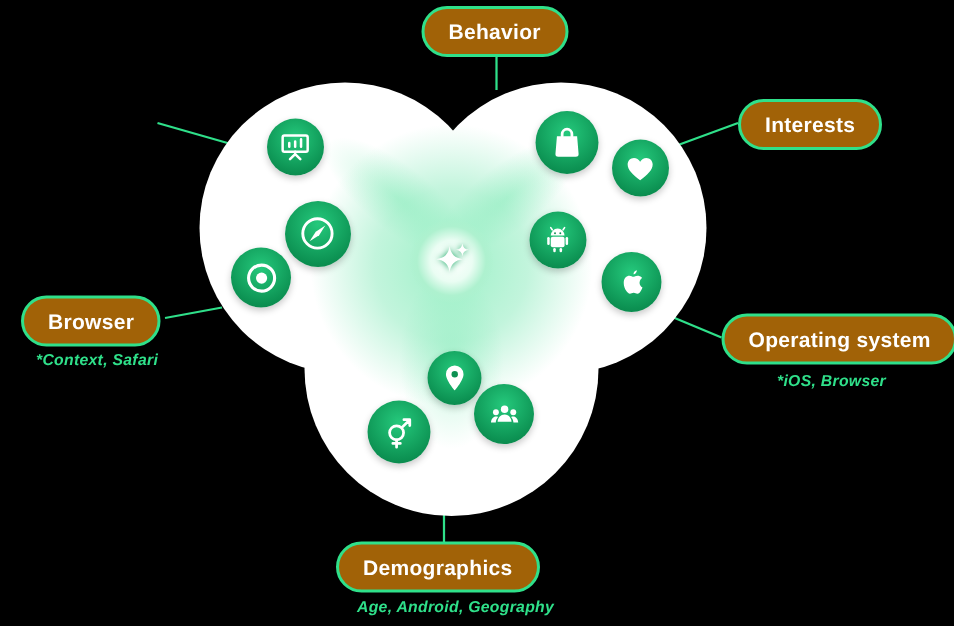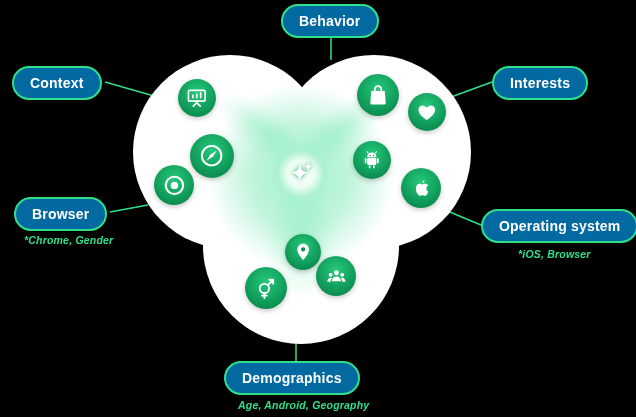--- a/index.html
+++ b/index.html
@@ -26,21 +26,21 @@
   }
   .orb svg { width: 30px; height: 30px; filter: drop-shadow(0 0 2px #14a862); }
   .icon-badge {
     position: absolute; border-radius: 50%;
     display: flex; align-items: center; justify-content: center;
     background: radial-gradient(circle at 50% 35%, #25c97c 0%, #0c9152 72%, #087b44 100%);
     box-shadow: 0 2px 5px rgba(0,0,0,0.22);
   }
   .icon-badge svg { width: 62%; height: 62%; }
   .pill {
-    position: absolute; background: #0369a1; border: 2px solid #2fe08a; border-radius: 18px;
+    position: absolute; background: #a16207; border: 2px solid #2fe08a; border-radius: 18px;
     color: #fff; font-weight: 700; font-size: 14px; line-height: 1;
     padding: 8px 16px; letter-spacing: 0.2px; white-space: nowrap;
   }
   .note {
     position: absolute; color: #2fe08a; font-style: italic; font-weight: 700;
     font-size: 10.5px; white-space: nowrap; letter-spacing: 0.2px;
   }
 </style>
 </head>
 <body>
@@ -139,24 +139,23 @@
     <svg viewBox="0 0 24 24" fill="#fff">
       <circle cx="12" cy="8.5" r="2.4"></circle>
       <circle cx="6.4" cy="10.5" r="1.9"></circle>
       <circle cx="17.6" cy="10.5" r="1.9"></circle>
       <path d="M12 12c2.5 0 4.3 1.9 4.5 4.6h-9C7.7 13.9 9.5 12 12 12Z"></path>
       <path d="M6.4 13.3c.5 0 1 .1 1.4.3-.9 1-1.4 2.1-1.5 3.5H3.2c.2-2.2 1.5-3.8 3.2-3.8Z"></path>
       <path d="M17.6 13.3c1.7 0 3 1.6 3.2 3.8h-3.1c-.1-1.4-.6-2.5-1.5-3.5.4-.2.9-.3 1.4-.3Z"></path>
     </svg>
   </div>
 
-  <div class="pill" style="left:12px; top:66px;">Context</div>
   <div class="pill" style="left:281px; top:4px;">Behavior</div>
   <div class="pill" style="left:14px; top:197px;">Browser</div>
   <div class="pill" style="left:492px; top:66px;">Interests</div>
   <div class="pill" style="left:481px; top:209px;">Operating system</div>
   <div class="pill" style="left:224px; top:361px;">Demographics</div>
 
-  <div class="note" style="left:24px; top:234px;">*Chrome, Gender</div>
+  <div class="note" style="left:24px; top:234px;">*Context, Safari</div>
   <div class="note" style="left:518px; top:248px;">*iOS, Browser</div>
   <div class="note" style="left:238px; top:399px;">Age, Android, Geography</div>
 
 </div>
 
 </body></html>

